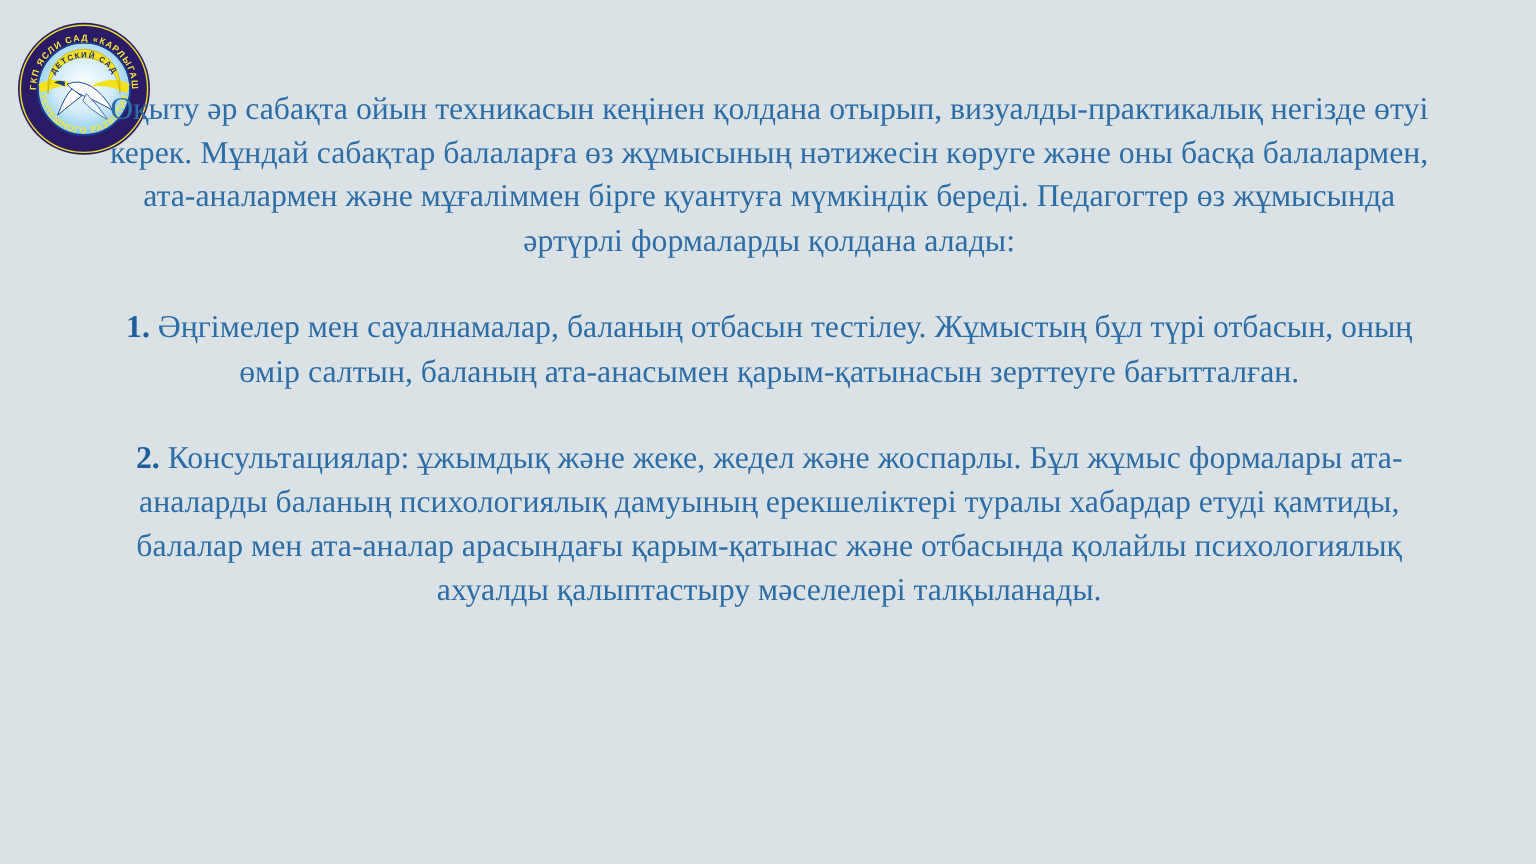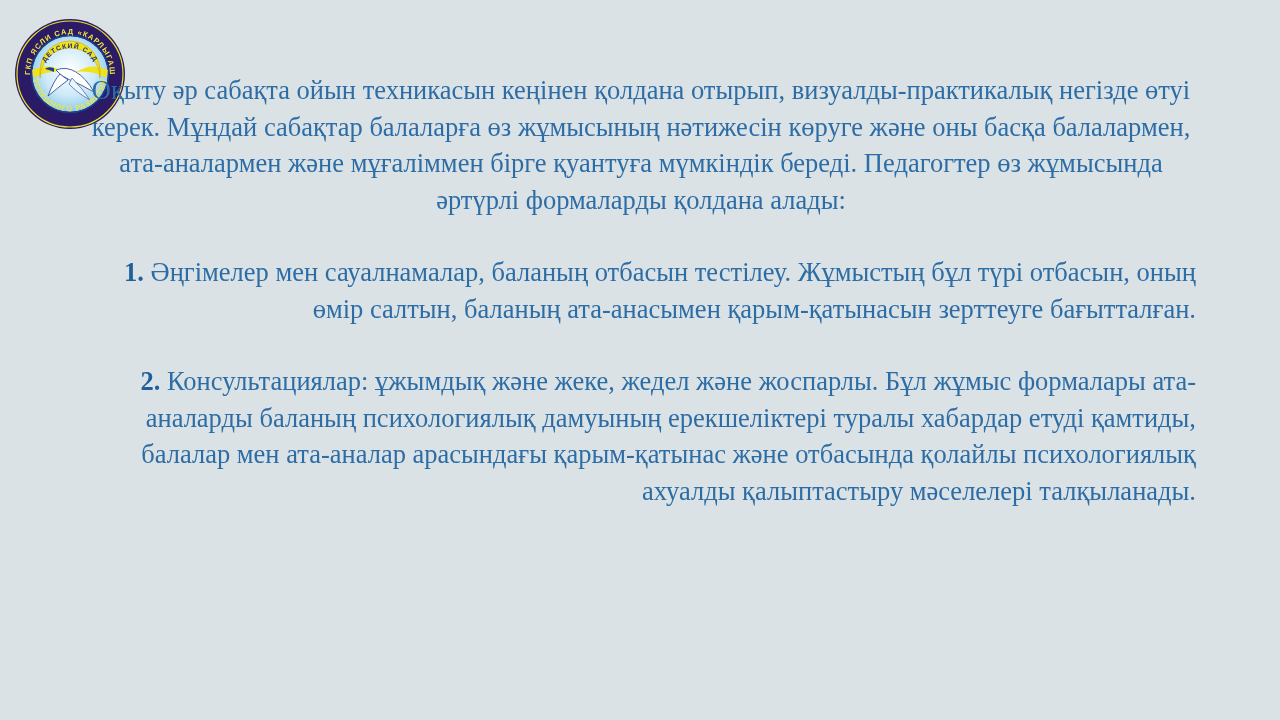--- a/index.html
+++ b/index.html
@@ -41,21 +41,21 @@
     text-align: center;
     color: #2d6da6;
     font-size: 26.5px;
     line-height: 36.5px;
   }
 
   .para {
     margin: 0;
     text-align: center;
   }
-  .para.spaced { margin-top: 36px; text-align: right; }
+  .para.spaced { margin-top: 36px; }
 
   .marker {
     font-weight: bold;
     color: #1f5f9c;
   }
 </style>
 </head>
 <body>
 
 <div id="slide">

